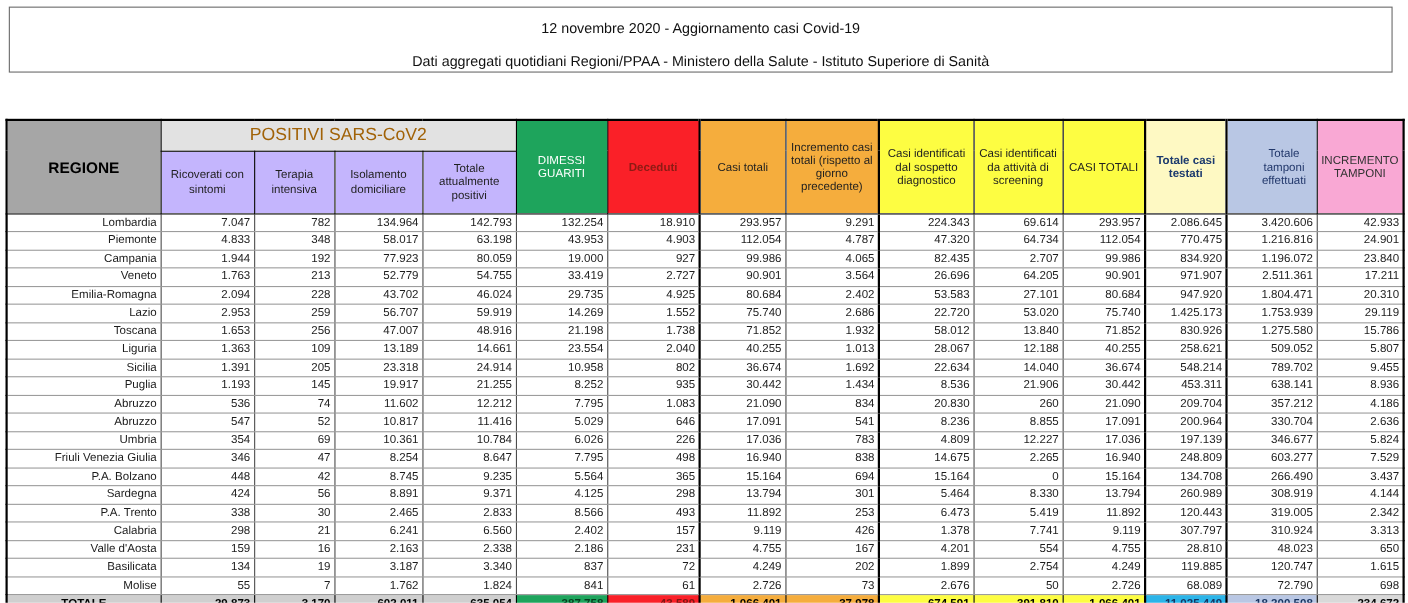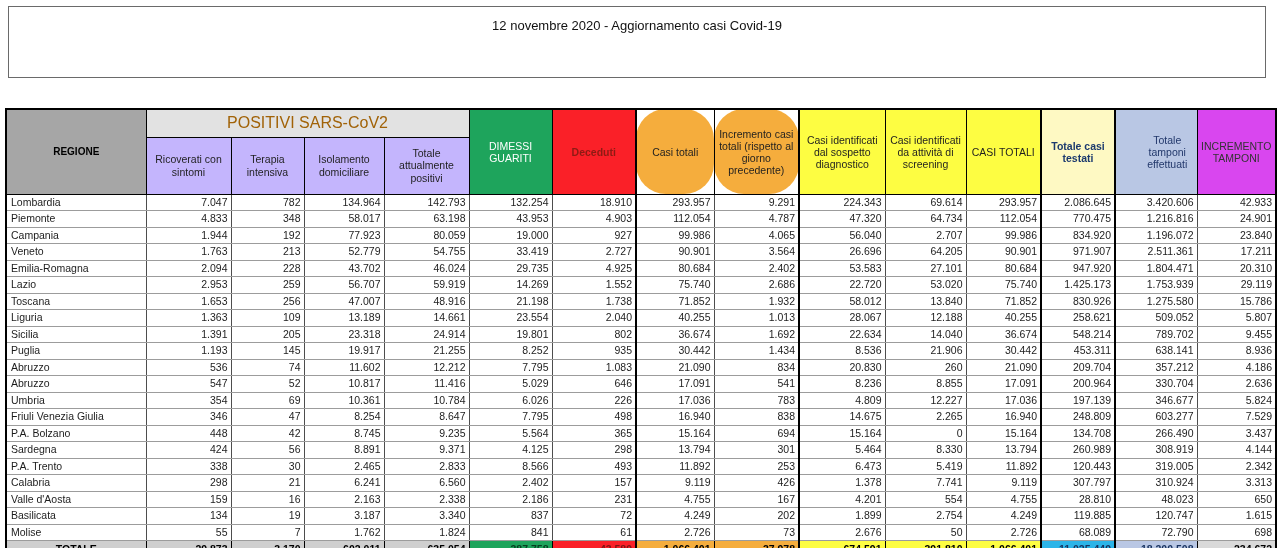--- a/index.html
+++ b/index.html
@@ -2,58 +2,58 @@
 <html><head>
 <meta charset="utf-8">
 <style>
   * { box-sizing: border-box; }
   html,body { margin:0; padding:0; }
   body {
     width:1280px; height:548px; background:#ffffff; position:relative;
     font-family:"Liberation Sans", sans-serif; color:#1a1a1a;
   }
   .title-box {
-    position:absolute; left:8px; top:6px; width:1258px; height:72px;
+    position:absolute; left:8px; top:6px; width:1258px; height:60px;
     border:1px solid #6a6a6a; background:#ffffff;
   }
   .title-line { text-align:center; font-size:13px; color:#111111; }
   .title-line.l1 { margin-top:11px; }
   .title-line.l2 { margin-top:15px; }
 
   table.covid {
     position:absolute; left:5px; top:108px; width:1270px;
     border-collapse:collapse; table-layout:fixed;
     border:2px solid #000000;
   }
   thead th {
     border:1px solid #000000; text-align:center; vertical-align:middle;
     font-size:10.5px; font-weight:400; padding:1px 2px; line-height:1.15;
     overflow:hidden;
   }
   tr.h1 { height:28px; }
   tr.h2 { height:57px; }
-  th.regione   { background:#a6a6a6; font-weight:bold; font-size:10px; color:#000;margin-top:40px; }
+  th.regione   { background:#a6a6a6; font-weight:bold; font-size:14px; color:#000;margin-top:40px; }
   th.group     { background:#e2e2e2; font-weight:normal; font-size:16px; color:#a16207; }
   th.sub       { background:#c4b5fd; color:#1f1f1f; }
   th.green     { background:#1ea45c; color:#ffffff; font-weight:normal; }
   th.red       { background:#fa2028; color:#8d1b14; font-weight:bold; }
-  th.orange    { background:#f5ad3d; color:#1f1f1f;border-radius:30px; }
+  th.orange    { background:#f5ad3d; color:#1f1f1f; }
   th.yellow    { background:#fdfd42; color:#1f1f1f; }
   th.cyan      { background:#fef9c3; color:#1c3a6e; font-weight:bold; }
   th.peri      { background:#b9c7e4; color:#22386b;padding-left:24px; }
-  th.lgray     { background:#d946ef; color:#333333; }
+  th.lgray     { background:#f9a8d4; color:#333333; }
 
   tbody td {
     border-left:1px solid #4d4d4d; border-right:1px solid #4d4d4d;
     border-bottom:1px solid #9c9c9c;
     height:15.8px; font-size:10.5px; padding:0 3px; color:#1c1c1c;
     white-space:nowrap; overflow:hidden; line-height:15.5px;
   }
   tbody td.num { text-align:right; }
-  tbody td.region-cell { text-align:left; padding-left:4px; }
+  tbody td.region-cell { text-align:right; padding-left:4px; }
 
   tfoot td {
     border:1px solid #000000; height:18px; font-size:10.5px; font-weight:bold;
     text-align:right; padding:0 3px; white-space:nowrap; line-height:17px; color:#000;
   }
   td.t-label { background:#cfcfcf; text-align:center; }
   td.t-gray  { background:#cfcfcf; }
   td.t-green { background:#1ea45c; color:#063d1f; }
   td.t-red   { background:#fa2028; color:#7e1513; }
   td.t-orange{ background:#f5ad3d; }
@@ -62,20 +62,21 @@
   td.t-peri  { background:#b9c7e4; color:#17325f; }
   td.t-lgray { background:#d9d9d9; }
 
   .thickL { border-left:2px solid #000000 !important; }
 </style>
 </head>
 <body>
 
 <div class="title-box">
   <div class="title-line l1">12 novembre 2020 - Aggiornamento casi Covid-19</div>
+  <div class="title-line l2">Dati aggregati quotidiani Regioni/PPAA - Ministero della Salute - Istituto Superiore di Sanità</div>
 </div>
 
 <table class="covid">
   <colgroup>
     <col style="width:140px">
       <col style="width:85px">
       <col style="width:73px">
       <col style="width:80px">
     <col style="width:85px">
       <col style="width:83px">
@@ -149,21 +150,21 @@
       <tr>
         <td class="region-cell">Campania</td>
         <td class="num">1.944</td>
         <td class="num">192</td>
         <td class="num">77.923</td>
         <td class="num">80.059</td>
         <td class="num">19.000</td>
         <td class="num">927</td>
         <td class="num thickL">99.986</td>
         <td class="num">4.065</td>
-        <td class="num thickL">56.040</td>
+        <td class="num thickL">82.435</td>
         <td class="num">2.707</td>
         <td class="num">99.986</td>
         <td class="num thickL">834.920</td>
         <td class="num thickL">1.196.072</td>
         <td class="num">23.840</td>
       </tr>
       <tr>
         <td class="region-cell">Veneto</td>
         <td class="num">1.763</td>
         <td class="num">213</td>
@@ -247,21 +248,21 @@
         <td class="num thickL">258.621</td>
         <td class="num thickL">509.052</td>
         <td class="num">5.807</td>
       </tr>
       <tr>
         <td class="region-cell">Sicilia</td>
         <td class="num">1.391</td>
         <td class="num">205</td>
         <td class="num">23.318</td>
         <td class="num">24.914</td>
-        <td class="num">19.801</td>
+        <td class="num">10.958</td>
         <td class="num">802</td>
         <td class="num thickL">36.674</td>
         <td class="num">1.692</td>
         <td class="num thickL">22.634</td>
         <td class="num">14.040</td>
         <td class="num">36.674</td>
         <td class="num thickL">548.214</td>
         <td class="num thickL">789.702</td>
         <td class="num">9.455</td>
       </tr>

